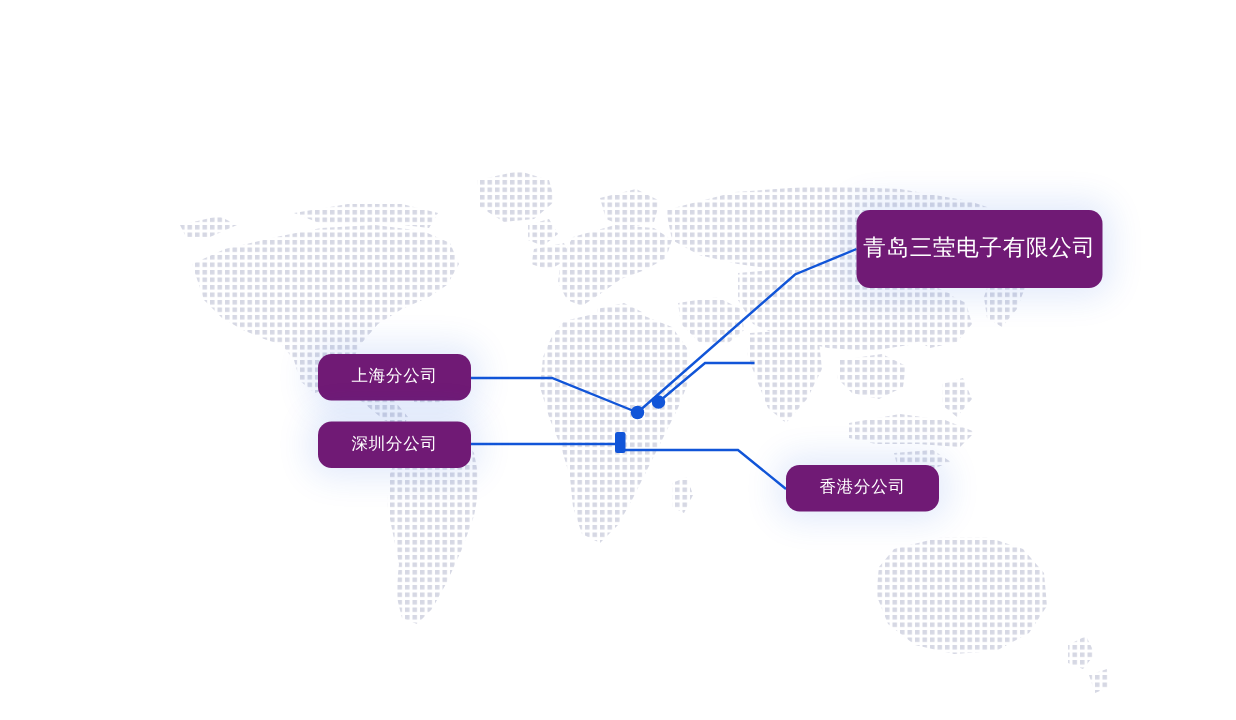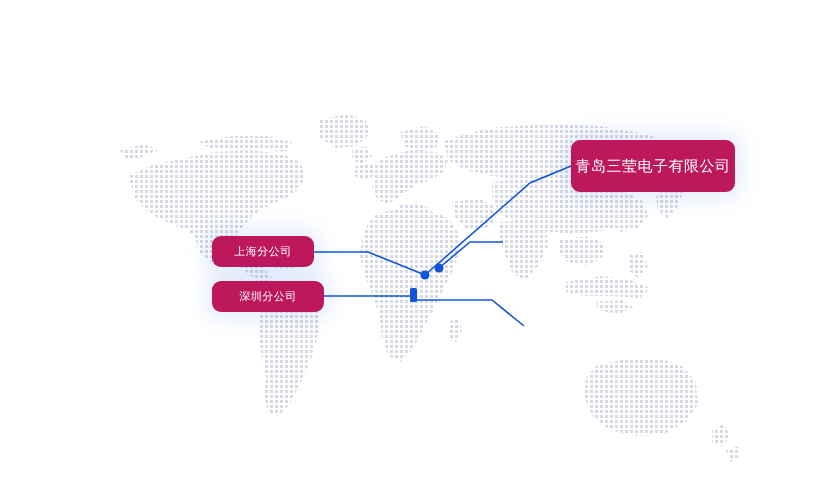--- a/index.html
+++ b/index.html
@@ -24,41 +24,41 @@
     width: 824px;
     height: 480px;
   }
   #map-layer { z-index: 1; }
   #line-layer { z-index: 2; }
 
   .callout {
     position: absolute;
     z-index: 3;
     box-sizing: border-box;
-    background: #be185d;
+    background: #701a75;
     color: #ffffff;
     border-radius: 9px;
     display: flex;
     flex-direction: row;
     align-items: center;
     justify-content: center;
     text-align: center;
     line-height: 1.35;
     letter-spacing: 0.5px;
     box-shadow: 0 0 22px 6px rgba(28,95,224,0.13);
     user-select: none;
   }
   .callout .ln { display: block; white-space: nowrap; }
   .callout.single { font-size: 11px; }
   .callout.double { font-size: 15px; }
 
   .c-qingdao  { left: 571px; top: 140px; width: 164px; height: 52px; }
   .c-korea    { left: 503px; top: 216px; width: 174px; height: 52px; }
   .c-shanghai { left: 212px; top: 236px; width: 102px; height: 31px; }
-  .c-shenzhen { left: 212px; top: 281px; width: 112px; height: 31px; }
+  .c-shenzhen { left: 212px; top: 281px; width: 102px; height: 31px; }
   .c-hongkong { left: 524px; top: 310px; width: 102px; height: 31px; }
 </style>
 </head>
 <body>
 
 <div id="stage">
 
   <svg id="map-layer" viewBox="0 0 824 480" xmlns="http://www.w3.org/2000/svg" aria-hidden="true">
     <defs>
       <pattern id="dotgrid" width="5" height="5" patternUnits="userSpaceOnUse">
@@ -160,14 +160,17 @@
 
 
   <div class="callout single c-shanghai">
     <span class="ln">上海分公司</span>
   </div>
 
   <div class="callout single c-shenzhen">
     <span class="ln">深圳分公司</span>
   </div>
 
+  <div class="callout single c-hongkong">
+    <span class="ln">香港分公司</span>
+  </div>
 
 </div>
 
 </body></html>

